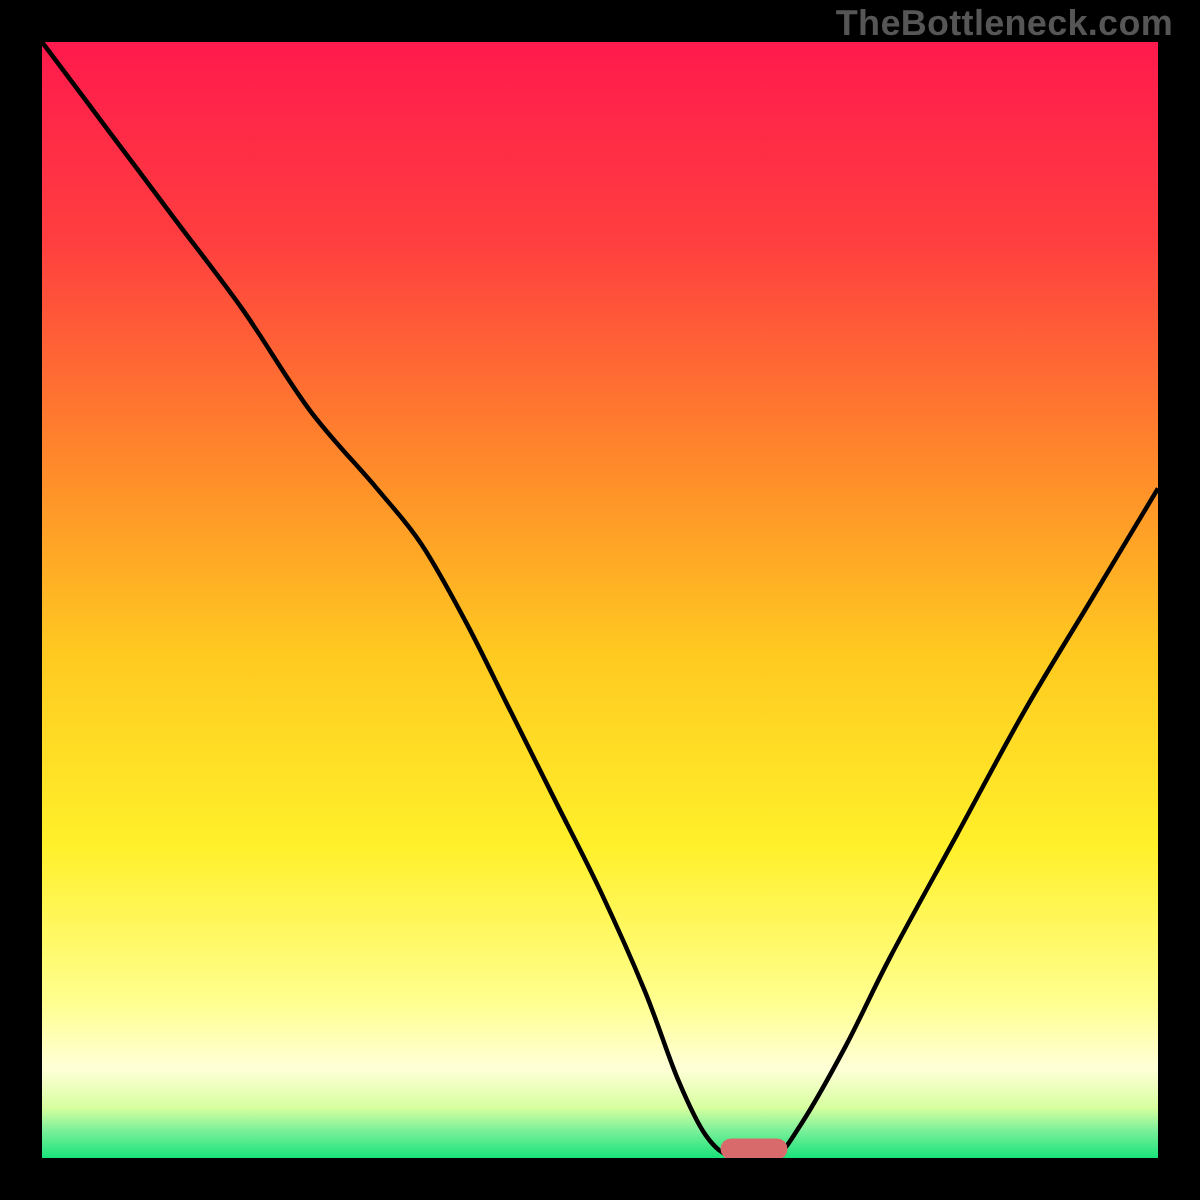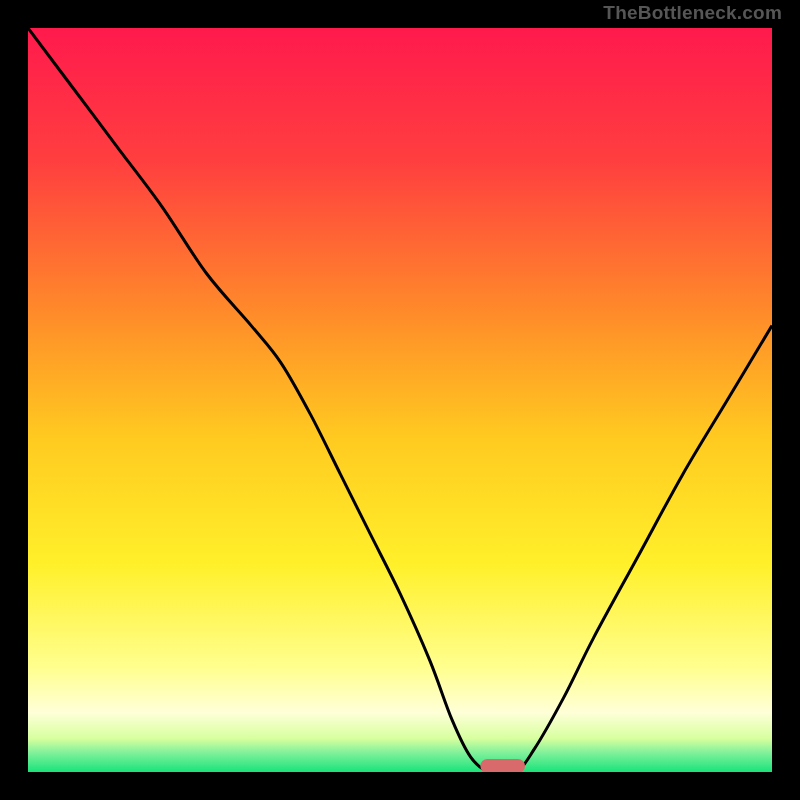--- a/index.html
+++ b/index.html
@@ -14,21 +14,21 @@
     position: relative;
     width: 800px;
     height: 800px;
     background: #000;
   }
   .watermark {
     position: absolute;
     top: 2px;
     right: 18px;
     font-family: Arial, Helvetica, sans-serif;
-    font-size: 19px;
+    font-size: 24px;
     font-weight: bold;
     color: #565656;
     letter-spacing: 0.2px;
     z-index: 10;
   }
   .plot {
     position: absolute;
     left: 28px;
     top: 28px;
     width: 744px;

